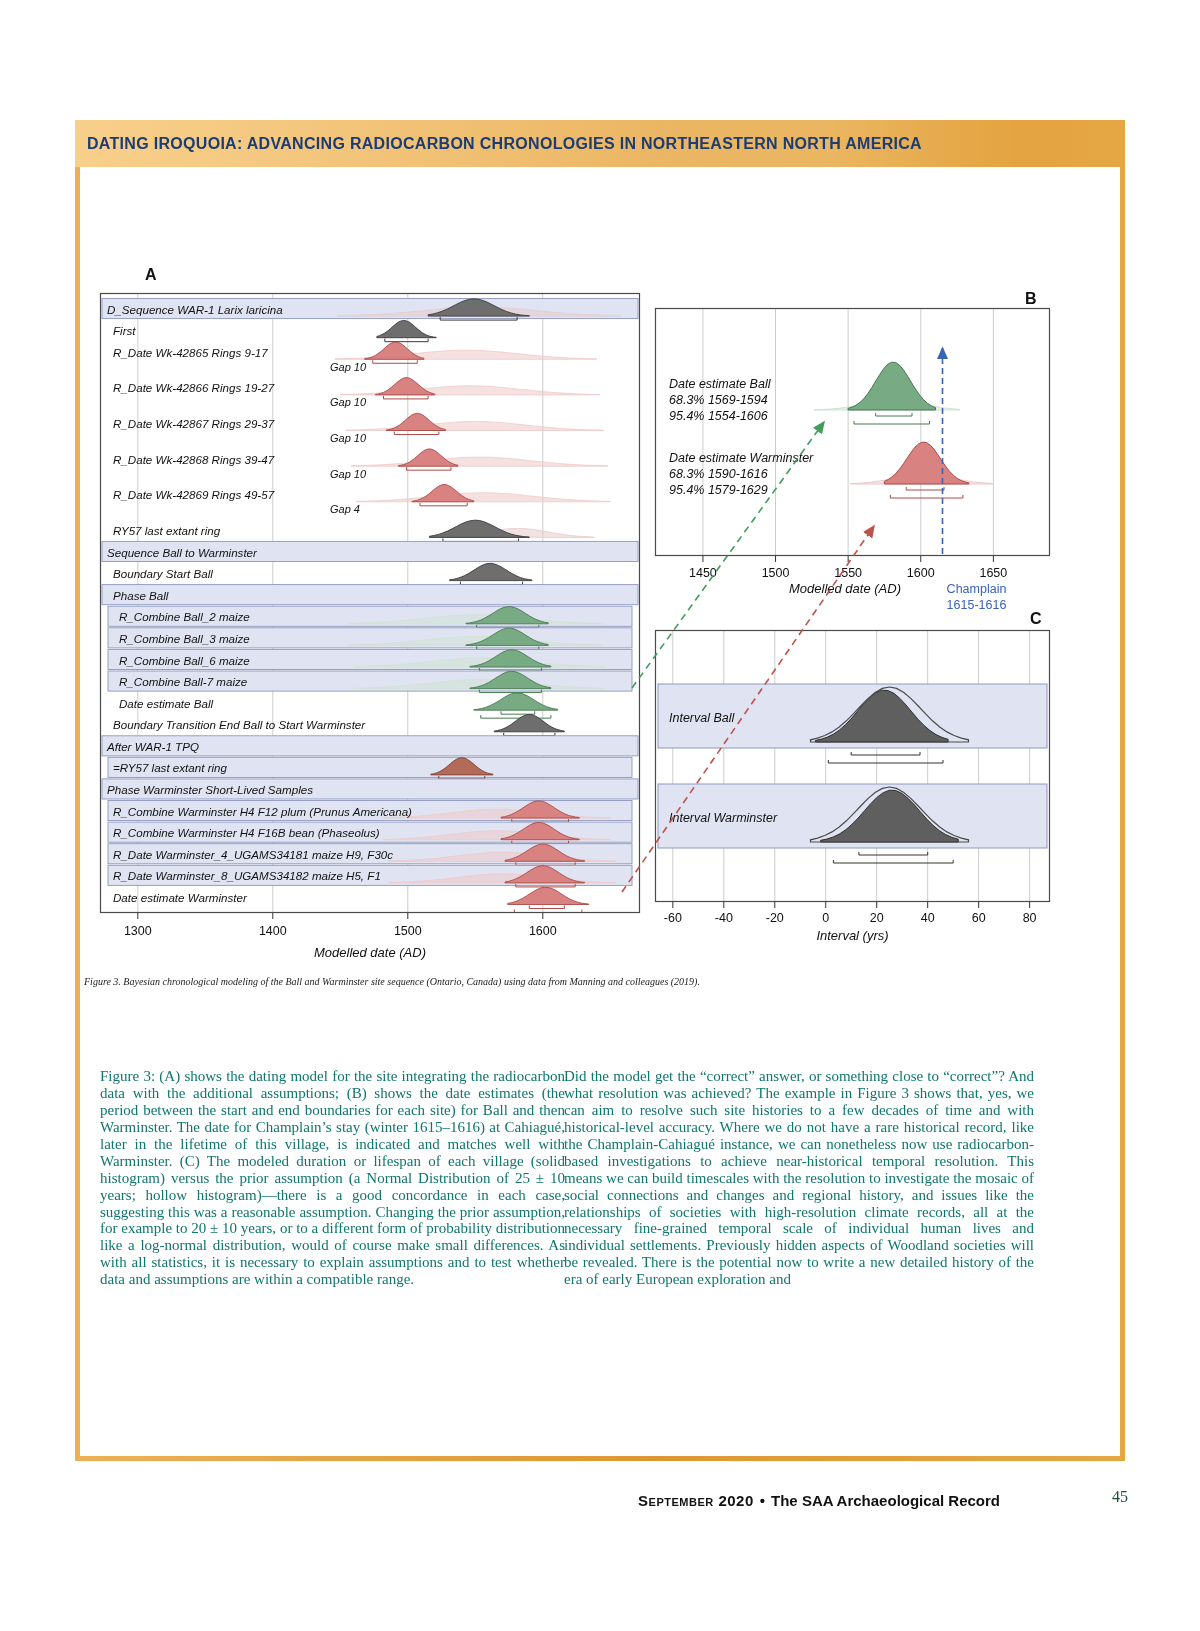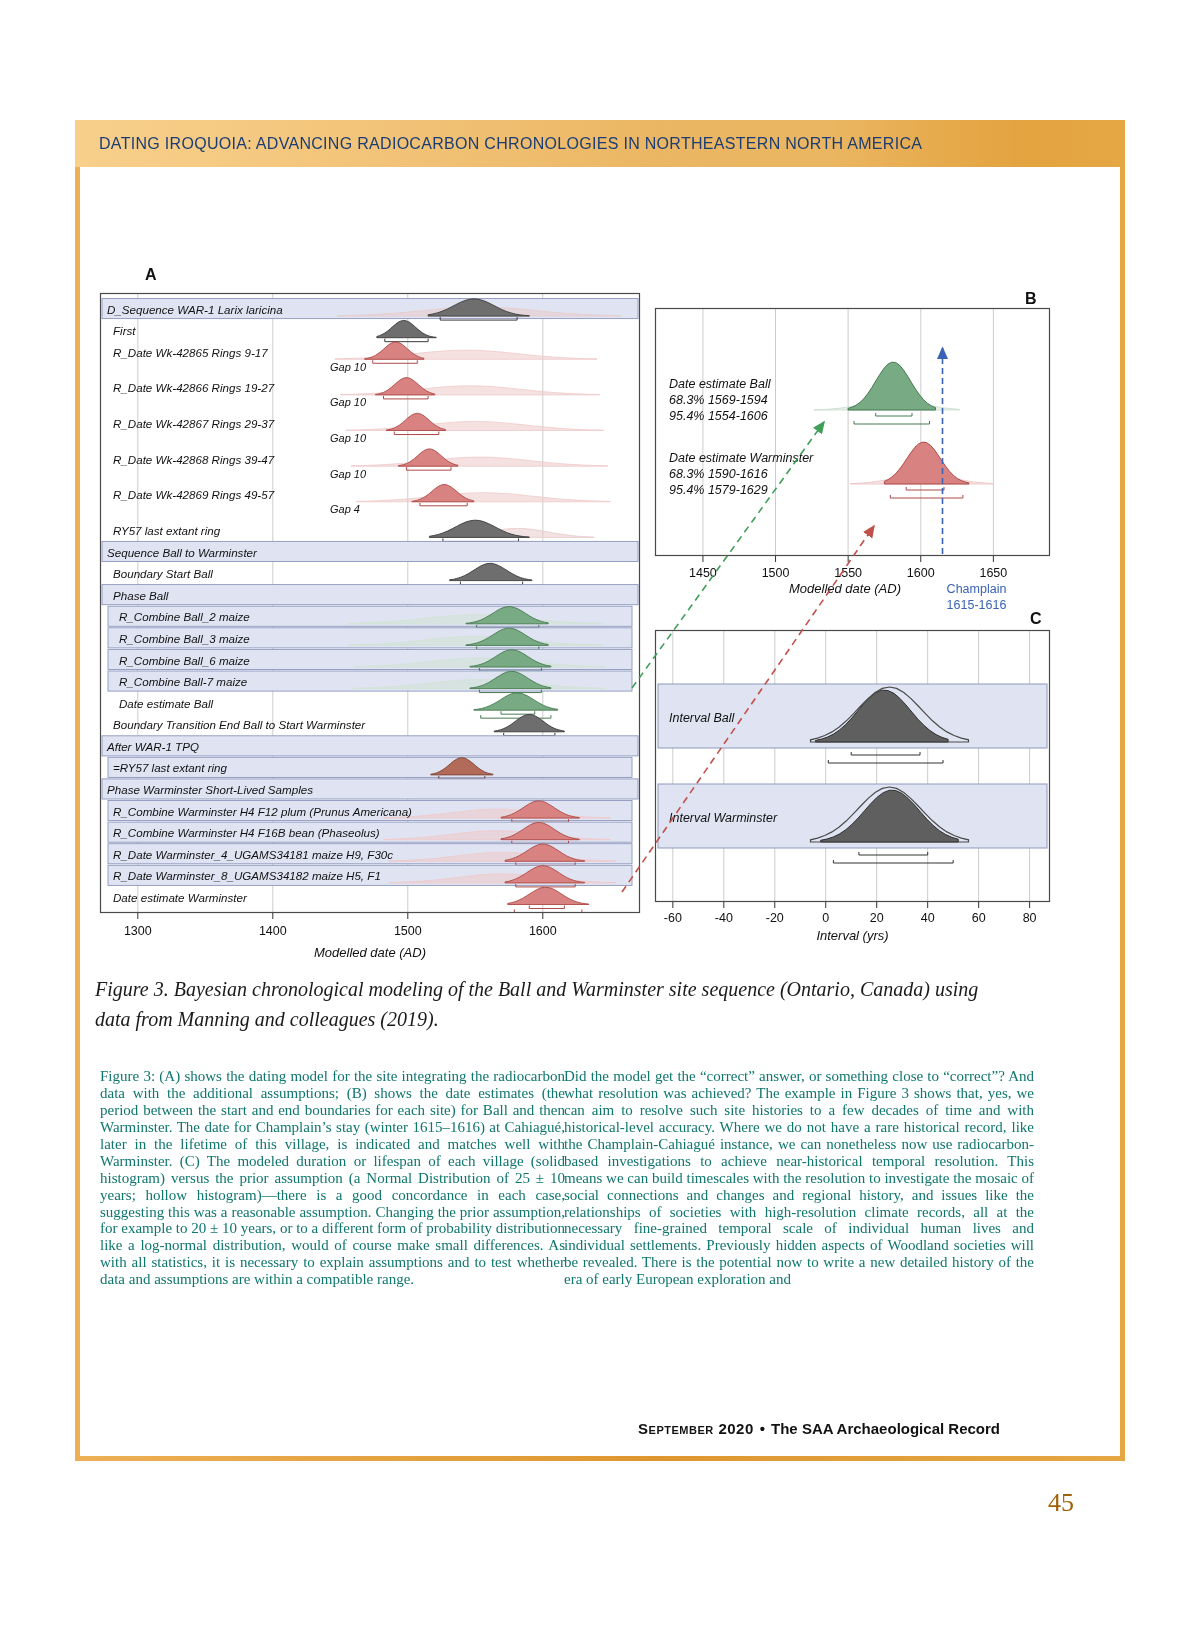--- a/index.html
+++ b/index.html
@@ -8,42 +8,42 @@
   .frame{position:absolute;left:75px;top:120px;width:1050px;height:1341px;
     background:
       radial-gradient(60px 28px at 10% 30%, rgba(255,240,210,.8), transparent 70%),
       radial-gradient(90px 40px at 28% 72%, rgba(250,215,150,.6), transparent 70%),
       radial-gradient(130px 50px at 52% 22%, rgba(198,118,24,.45), transparent 70%),
       radial-gradient(100px 45px at 74% 62%, rgba(255,230,180,.6), transparent 70%),
       radial-gradient(90px 36px at 93% 28%, rgba(203,124,28,.5), transparent 70%),
       linear-gradient(90deg,#edb055,#dd9730 55%,#e5a744);}
   .banner{position:absolute;left:0;top:0;width:100%;height:47px;display:flex;align-items:center;
     background:linear-gradient(90deg, rgba(255,228,175,.6), rgba(255,228,175,.35) 72%, rgba(255,228,175,0) 90%);}
-  .banner-title{padding-left:24px;font-family:"Liberation Sans",sans-serif;font-weight:normal;
+  .banner-title{padding-left:12px;font-family:"Liberation Sans",sans-serif;font-weight:bold;
     font-size:16px;letter-spacing:.3px;color:#1b3d73;white-space:nowrap}
   .content{position:absolute;left:5px;top:47px;width:1040px;height:1289px;background:#ffffff}
   .fig{position:absolute;inset:0;pointer-events:none}
   .plabel{position:absolute;font-family:"Liberation Sans",sans-serif;font-weight:bold;font-size:16px;color:#111}
   .fig svg{position:absolute;overflow:visible}
   .rowlab{font:italic 11.6px "Liberation Sans",sans-serif;fill:#111}
   .gaplab{font:italic 11px "Liberation Sans",sans-serif;fill:#111}
   .ticklab{font:12.5px "Liberation Sans",sans-serif;fill:#111;text-anchor:middle}
   .axislab{font:italic 13px "Liberation Sans",sans-serif;fill:#111;text-anchor:middle}
   .blab{font:italic 12.5px "Liberation Sans",sans-serif;fill:#111}
   .champ{font:12.5px "Liberation Sans",sans-serif;fill:#3a62b5;text-anchor:middle}
-  .caption{position:absolute;left:95px;top:974px;width:912px;font-style:italic;font-size:20px;
+  .caption{position:absolute;left:84px;top:974px;width:912px;font-style:italic;font-size:10px;
     line-height:1.5;color:#1a1a1a}
   .col{position:absolute;top:1068px;font-size:15px;line-height:1.13;text-align:justify;color:#0f766e}
   .col-left{left:100px;width:465px}
   .col-right{left:564px;width:470px}
-  .footer{position:absolute;top:1420px;left:400px;width:600px;text-align:right;
+  .footer{position:absolute;top:1492px;left:400px;width:600px;text-align:right;
     font-family:"Liberation Sans",sans-serif;font-weight:bold;font-size:15px;color:#111}
   .footer .sc{font-variant:small-caps;letter-spacing:.5px}
   .footer .sep{padding:0 6px}
-  .pagenum{position:absolute;top:1488px;left:1048px;font-size:26px;color:#a16207}
+  .pagenum{position:absolute;top:1488px;left:1112px;font-size:16px;color:#14532d}
 </style>
 </head>
 <body>
 
 <div class="frame">
   <div class="banner">
     <div class="banner-title">DATING IROQUOIA: ADVANCING RADIOCARBON CHRONOLOGIES IN NORTHEASTERN NORTH AMERICA</div>
   </div>
   <div class="content"></div>
 </div>

